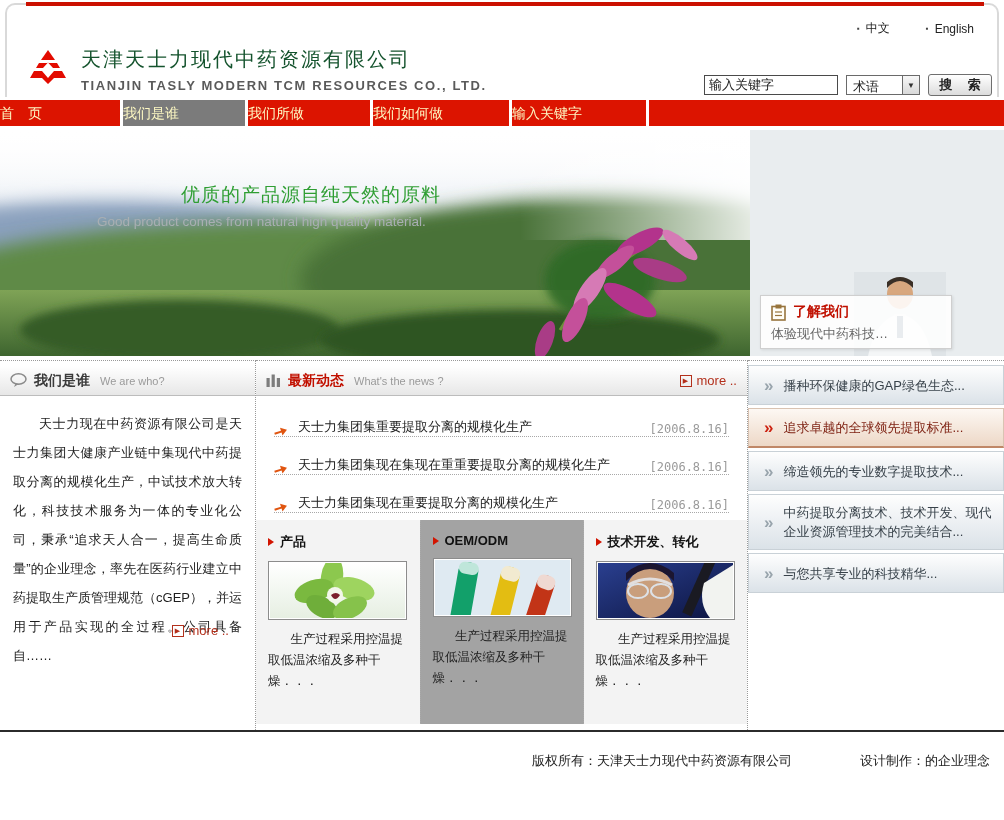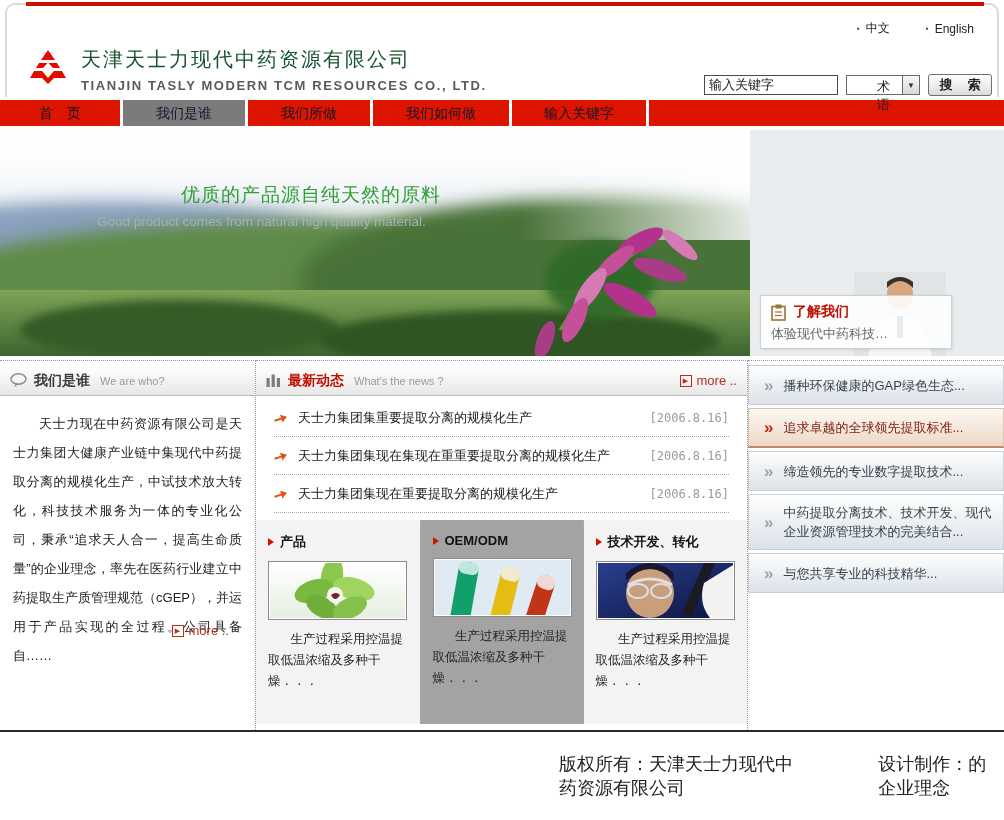--- a/index.html
+++ b/index.html
@@ -13,31 +13,31 @@
   .langs { position:absolute; top:20px; right:30px; display:flex; gap:36px; font-size:12px; color:#222; z-index:3; }
   .lang { display:flex; align-items:center; gap:6px; cursor:pointer; }
   .lang .b { font-size:8px; color:#444; }
   .brand { position:absolute; left:28px; top:46px; display:flex; align-items:flex-start; gap:13px; z-index:3; }
   .logo { width:40px; height:40px; margin-top:2px; }
   .brand-zh { font-size:20px; font-weight:normal; color:#14532d; letter-spacing:2px; }
   .brand-en { font-size:13px; font-weight:bold; color:#5a5a5a; letter-spacing:1.6px; margin-top:5px; }
   .search-row { position:absolute; right:12px; top:74px; display:flex; gap:8px; align-items:center; z-index:3; }
   .kw-input { width:134px; height:20px; border:1px solid #4a4a4a; font-size:13px; padding:0 4px; color:#222;
     font-family:"Liberation Sans","DejaVu Sans",sans-serif; }
-  .term-box { width:74px; height:20px; border:1px solid #6a6a6a; background:#fff; display:flex; align-items:stretch; cursor:pointer;padding-left:24px; }
+  .term-box { width:74px; height:20px; border:1px solid #6a6a6a; background:#fff; display:flex; align-items:stretch; cursor:pointer; }
   .term-label { flex:1; font-size:13px; color:#222; padding:2px 0 0 6px; }
   .term-arrow { width:17px; border-left:1px solid #6a6a6a; background:linear-gradient(#f7f7f7,#d9d9d9);
     display:flex; align-items:center; justify-content:center; font-size:8px; color:#333; }
   .search-btn { width:64px; height:22px; border:1px solid #6f6f6f; border-radius:3px;
     background:linear-gradient(#ffffff,#dcdcdc); font-size:13px; font-weight:bold; color:#222;
-    letter-spacing:6px; padding-left:6px; cursor:pointer; font-family:Liberation Serif, serif; }
+    letter-spacing:6px; padding-left:6px; cursor:pointer; font-family:Liberation Sans, sans-serif; }
 
   
   .nav { position:absolute; top:100px; left:0; width:1004px; height:26px; background:#fff; display:flex; gap:3px; }
-  .nav-item { background:#dc1400; color:#0f172a; font-size:14px; line-height:26px; text-align:center; cursor:pointer; }
+  .nav-item { background:#dc1400; color:#fef9c3; font-size:14px; line-height:26px; text-align:left; cursor:pointer; }
   .nav-item.active { background:#7b7b7b; }
   .nav-fill { flex:1; background:#dc1400; }
 
   
   .banner { position:absolute; top:130px; left:0; width:1004px; height:226px; }
   .banner-img { position:absolute; left:0; top:0; width:750px; height:226px; overflow:hidden; cursor:pointer; }
   .banner-side { position:absolute; left:750px; top:0; width:254px; height:226px; background:#e9edef; }
   .slogan { position:absolute; left:97px; top:52px; z-index:2; }
   .slogan-zh { margin-left:84px; color:#2f9e33; font-size:19px; letter-spacing:1px; }
   .slogan-en { color:#a9afb3; font-size:13.5px; margin-top:6px; }
@@ -62,21 +62,21 @@
   .sec-sub { font-size:11px; color:#9a9a9a; margin-left:3px; }
   .spacer { flex:1; }
   .more-link { display:flex; align-items:center; gap:5px; color:#b3301c; font-size:13px; cursor:pointer; }
   .more-box { width:12px; height:12px; border:1px solid #b3301c; display:flex; align-items:center;
     justify-content:center; font-size:7px; color:#b3301c; }
 
   .who-text { margin:13px 13px 0; font-size:13px; color:#1e1e1e; line-height:29px; text-align:justify; text-indent:2em; }
   .who-more { position:absolute; right:26px; top:262px; }
 
   .news-list { margin:3px 18px 0; }
-  .news-item { display:flex; align-items:center; height:38px; border-bottom:1px dotted #a8a8a8; gap:11px; cursor:pointer; }
+  .news-item { display:flex; align-items:flex-end; height:38px; border-bottom:1px dotted #a8a8a8; gap:11px; cursor:pointer; }
   .news-title { flex:1; font-size:13px; color:#222; }
   .news-date { font-size:12px; color:#9a9a9a; font-family:"DejaVu Sans Mono",monospace; }
 
   .prod-row { display:flex; margin-top:7px; height:204px; }
   .prod-box { width:164px; padding:13px 12px 0; }
   .prod-box.gray { background:#f3f3f3; }
   .prod-box.mid { border-left:1px dotted #aaa; border-right:1px dotted #aaa; background:#a3a3a3; }
   .prod-title { display:flex; align-items:center; gap:6px; font-weight:bold; font-size:13px; color:#111; }
   .tri-red { width:0; height:0; border-left:6px solid #d21400; border-top:4px solid transparent; border-bottom:4px solid transparent; }
   .prod-img { margin-top:10px; width:139px; height:59px; border:1px solid #8c8c8c; background:#fff; padding:1px; cursor:pointer; }
@@ -86,21 +86,21 @@
   .side-item { min-height:40px; background:linear-gradient(#fefefe,#dbe2e8); border:1px solid #c9d1d7;
     display:flex; align-items:center; gap:11px; padding:4px 8px 4px 15px; margin-bottom:3px;
     font-size:13px; color:#38424a; cursor:pointer; line-height:19px; }
   .side-item .chev { color:#98a4ac; font-size:17px; font-weight:bold; letter-spacing:-1px; }
   .side-item.active { background:linear-gradient(#fdf8f3,#edd8c7); border-color:#d9c3b2; border-bottom:2px solid #c08868; color:#7d1f10; }
   .side-item.active .chev { color:#cc2211; }
 
   
   .footer { position:absolute; top:730px; left:0; width:1004px; }
   .footer-line { height:2px; background:#2b2b2b; }
-  .footer-text { margin-top:20px; padding-left:532px; display:flex; gap:68px; font-size:18px; color:#222;margin-left:27px; }
+  .footer-text { margin-top:20px; padding-left:532px; display:flex; gap:68px; font-size:13px; color:#222; }
 
   .ic { flex:none; }
 </style>
 </head>
 <body>
 
 <div id="page">
 
   <div class="hdr-frame"></div>
   <div class="red-top"></div>

